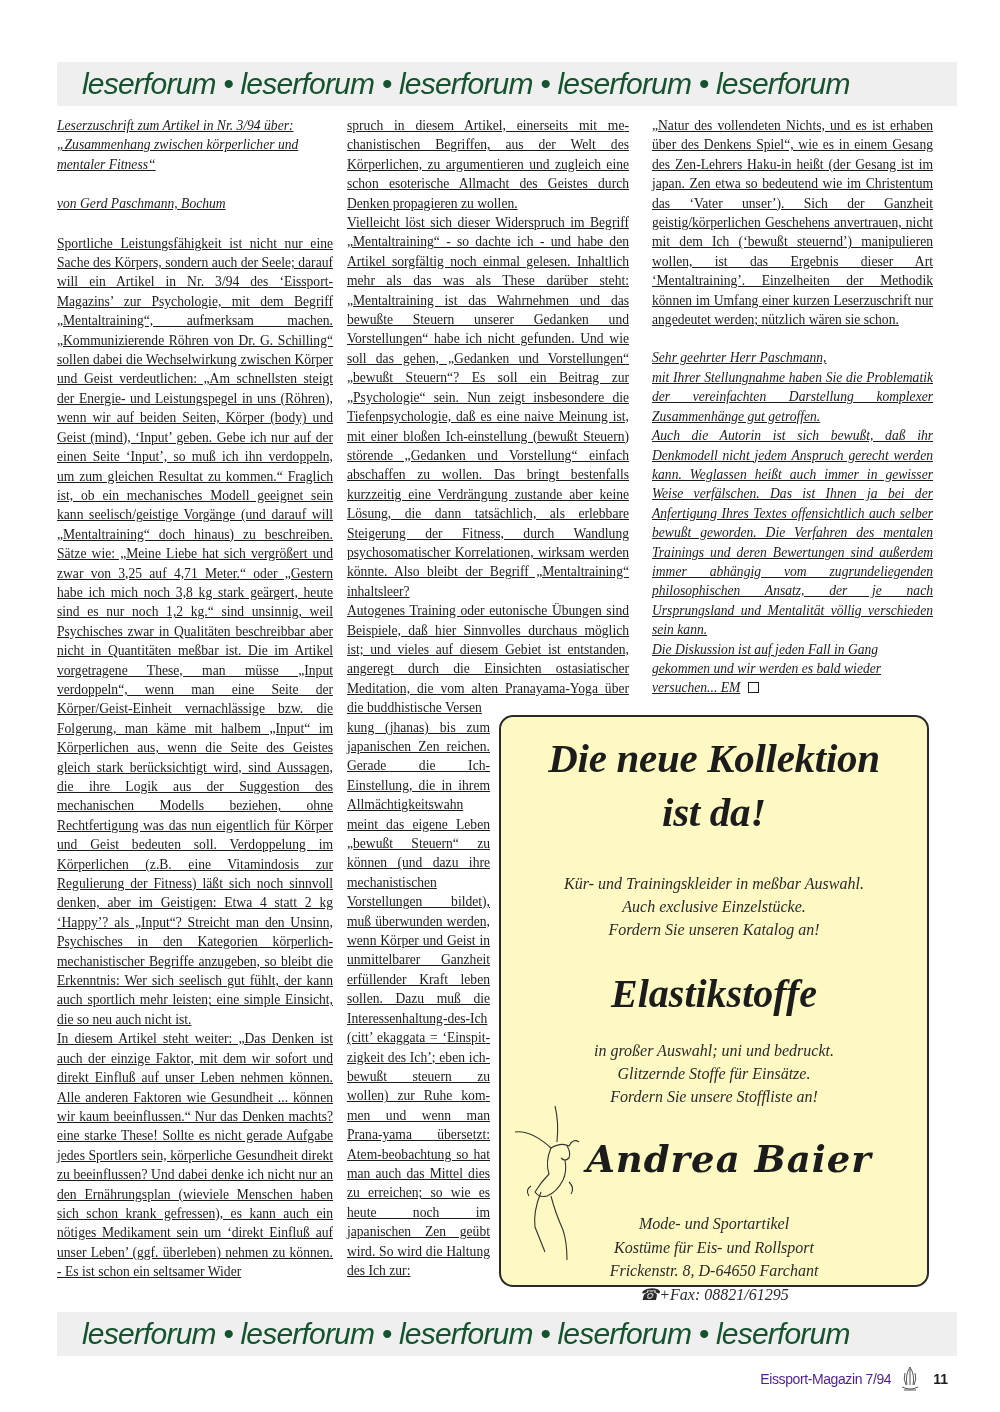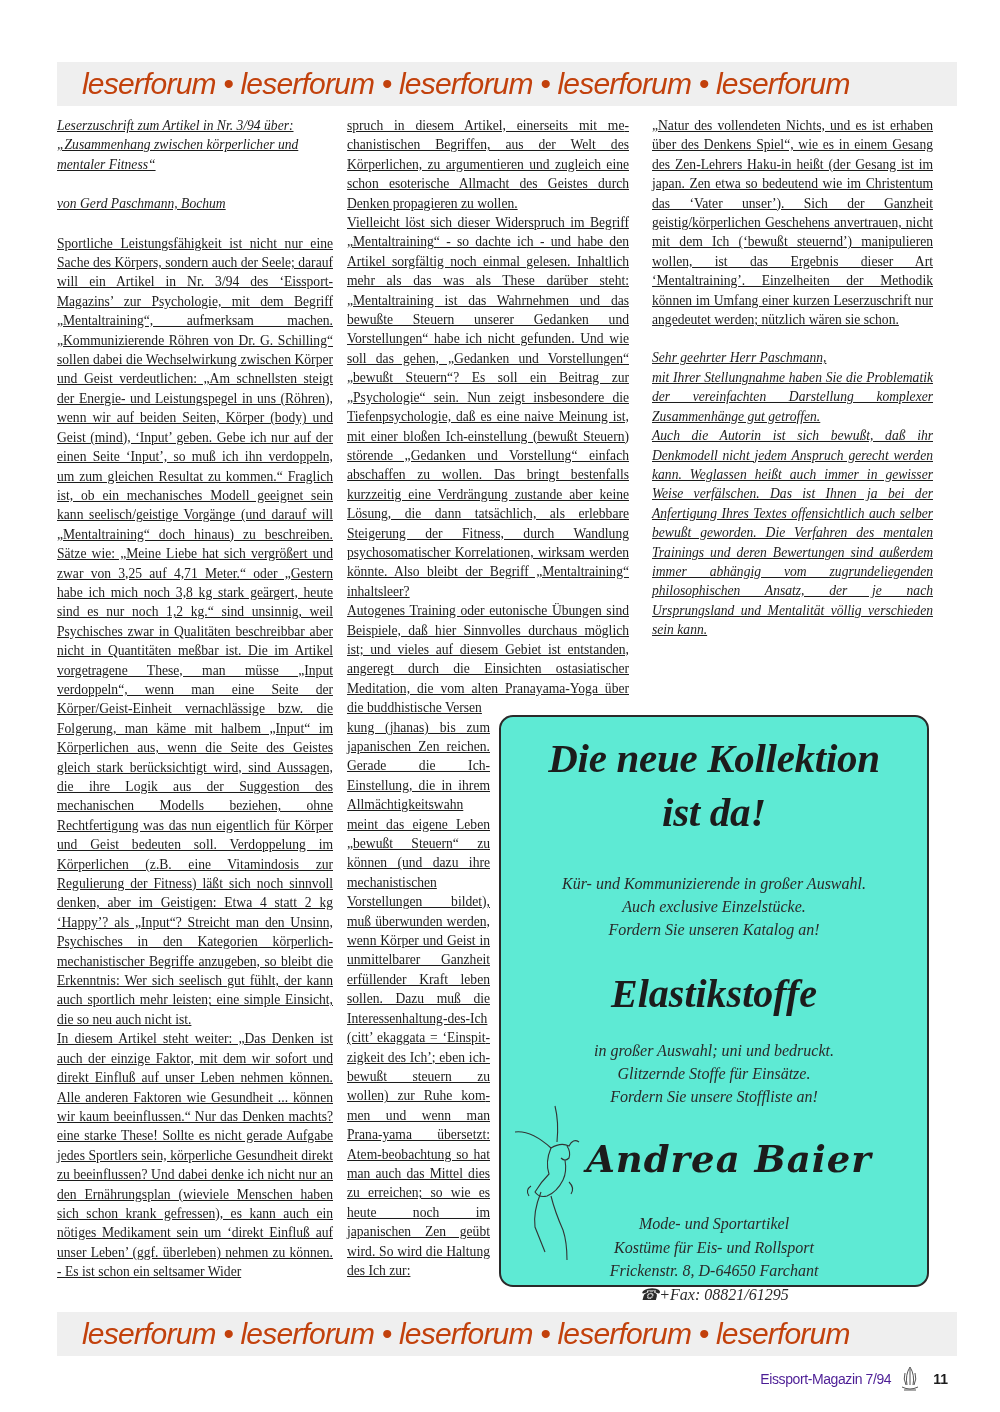--- a/index.html
+++ b/index.html
@@ -6,41 +6,41 @@
     body {
       width: 1000px; height: 1412px; background: #ffffff;
       position: relative; overflow: hidden; color: #1c1c1c;
       font-family: "Liberation Serif", serif;
     }
     .banner {
       position: absolute; left: 57px; width: 900px; height: 44px;
       background: #efefef;
       font-family: "Liberation Sans", sans-serif; font-style: italic;
       font-size: 30px; line-height: 44px; letter-spacing: -0.8px;
-      color: #c2410c; padding-left: 25px; box-sizing: border-box; white-space: nowrap;
+      color: #14532d; padding-left: 25px; box-sizing: border-box; white-space: nowrap;
     }
     .banner.top { top: 62px; }
     .banner.bottom { top: 1312px; left: 57px; width: 900px; }
     .col {
       position: absolute; font-size: 13.6px; line-height: 19.4px;
       text-align: justify; hyphens: manual;
     }
     .col p { margin: 0; text-decoration: underline; }
     .col1 { left: 57px; top: 116px; width: 276px; }
     .col2 { left: 347px; top: 116px; width: 282px; }
     .col3 { left: 652px; top: 116px; width: 281px; }
     .intro { font-style: italic; text-align: left; }
     .byline { font-style: italic; margin-top: 20px !important; margin-bottom: 20px !important; }
     .reply { font-style: italic; margin-top: 19px !important; }
     .narrow { width: 143px; text-align: justify; }
     .end-square { display: inline-block; width: 9px; height: 9px; border: 1.5px solid #1c1c1c; margin-left: 8px; vertical-align: -1px; }
     .ad {
       position: absolute; left: 499px; top: 715px; width: 430px; height: 572px;
       border: 2px solid #2a2a2a; border-radius: 14px; box-sizing: border-box;
-      text-align: center; background: #5eead4;
+      text-align: center; background: #fef9c3;
     }
     .ad-head { font-weight: bold; font-style: italic; font-size: 41px; line-height: 54px; margin-top: 14px; letter-spacing: -0.3px; }
     .ad-text { font-style: italic; font-size: 16px; line-height: 23px; color: #2a2a2a; }
     .ad-text1 { margin-top: 33px; }
     .ad-head2 { font-weight: bold; font-style: italic; font-size: 40px; line-height: 50px; margin-top: 28px; }
     .ad-text2 { margin-top: 20px; }
     .brand-row { position: relative; height: 96px; margin-top: 8px; }
     .dancer { position: absolute; left: 10px; top: -14px; }
     .brand {
       position: absolute; left: 78px; top: 18px; width: 300px;
@@ -73,27 +73,28 @@
   <p>Vielleicht löst sich dieser Widerspruch im Begriff „Mentaltraining“ - so dachte ich - und habe den Artikel sorgfältig noch einmal gele­sen. Inhaltlich mehr als das was als These darüber steht: „Mentaltraining ist das Wahr­nehmen und das bewußte Steuern unserer Gedanken und Vorstellungen“ habe ich nicht gefunden. Und wie soll das gehen, „Gedan­ken und Vorstellungen“ „bewußt Steuern“? Es soll ein Beitrag zur „Psychologie“ sein. Nun zeigt insbesondere die Tiefenpsycholo­gie, daß es eine naive Meinung ist, mit einer bloßen Ich-einstellung (bewußt Steuern) stö­rende „Gedanken und Vorstellung“ einfach abschaffen zu wollen. Das bringt bestenfalls kurzzeitig eine Verdrängung zustande aber keine Lösung, die dann tatsächlich, als erleb­bare Steigerung der Fitness, durch Wandlung psychosomatischer Korrelationen, wirksam werden könnte. Also bleibt der Begriff „Men­taltraining“ inhaltsleer?</p>
   <p>Autogenes Training oder eutonische Übun­gen sind Beispiele, daß hier Sinnvolles durch­aus möglich ist; und vieles auf diesem Gebiet ist entstanden, angeregt durch die Einsichten ostasiatischer Meditation, die vom alten Prana­yama-Yoga über die buddhistische Versen­</p>
   <p class="narrow">kung (jhanas) bis zum japanischen Zen rei­chen. Gerade die Ich-Einstellung, die in ih­rem Allmächtigkeits­wahn meint das eige­ne Leben „bewußt Steuern“ zu können (und dazu ihre mecha­nistischen Vorstellun­gen bildet), muß über­wunden werden, wenn Körper und Geist in unmittelbarer Ganz­heit erfüllender Kraft leben sollen. Dazu muß die Interessenhal­tung-des-Ich (citt’ ekaggata = ‘Einspit­zigkeit des Ich’; eben ich-bewußt steuern zu wollen) zur Ruhe kom­men und wenn man Prana-yama übersetzt: Atem-beobachtung so hat man auch das Mit­tel dies zu erreichen; so wie es heute noch im japanischen Zen geübt wird. So wird die Haltung des Ich zur:</p>
 </div>
 
 <div class="col col3">
   <p>„Natur des vollendeten Nichts, und es ist erhaben über des Denkens Spiel“, wie es in einem Gesang des Zen-Lehrers Haku-in heißt (der Gesang ist im japan. Zen etwa so bedeu­tend wie im Christentum das ‘Vater unser’). Sich der Ganzheit geistig/körperlichen Ge­schehens anvertrauen, nicht mit dem Ich (‘be­wußt steuernd’) manipulieren wollen, ist das Ergebnis dieser Art ‘Mentaltraining’. Einzel­heiten der Methodik können im Umfang einer kurzen Leserzuschrift nur angedeutet wer­den; nützlich wären sie schon.</p>
   <p class="reply">Sehr geehrter Herr Paschmann,</p>
   <p class="intro" style="text-align:justify">mit Ihrer Stellungnahme haben Sie die Pro­blematik der vereinfachten Darstellung kom­plexer Zusammenhänge gut getroffen.</p>
   <p class="intro" style="text-align:justify">Auch die Autorin ist sich bewußt, daß ihr Denkmodell nicht jedem Anspruch gerecht werden kann. Weglassen heißt auch immer in gewisser Weise verfälschen. Das ist Ihnen ja bei der Anfertigung Ihres Textes offensicht­lich auch selber bewußt geworden. Die Ver­fahren des mentalen Trainings und deren Bewertungen sind außerdem immer abhän­gig vom zugrundeliegenden philosophischen Ansatz, der je nach Ursprungsland und Men­talität völlig verschieden sein kann.</p>
+  <p class="intro" style="text-align:left"><span>Die Diskussion ist auf jeden Fall in Gang gekommen  und wir werden es bald wieder versuchen... EM</span><span class="end-square"></span></p>
 </div>
 
 <div class="ad">
   <div class="ad-head">Die neue Kollektion</div>
   <div class="ad-head" style="margin-top:0">ist da!</div>
   <div class="ad-text ad-text1">
-    <div>Kür- und Kommunizierende in großer Auswahl.</div>
+    <div>Kür- und Trainingskleider in meßbar Auswahl.</div>
     <div>Auch exclusive Einzelstücke.</div>
     <div>Fordern Sie unseren Katalog an!</div>
   </div>
   <div class="ad-head2">Elastikstoffe</div>
   <div class="ad-text ad-text2">
     <div>in großer Auswahl; uni und bedruckt.</div>
     <div>Glitzernde Stoffe für Einsätze.</div>
     <div>Fordern Sie unsere Stoffliste an!</div>
   </div>
   <div class="brand-row">

